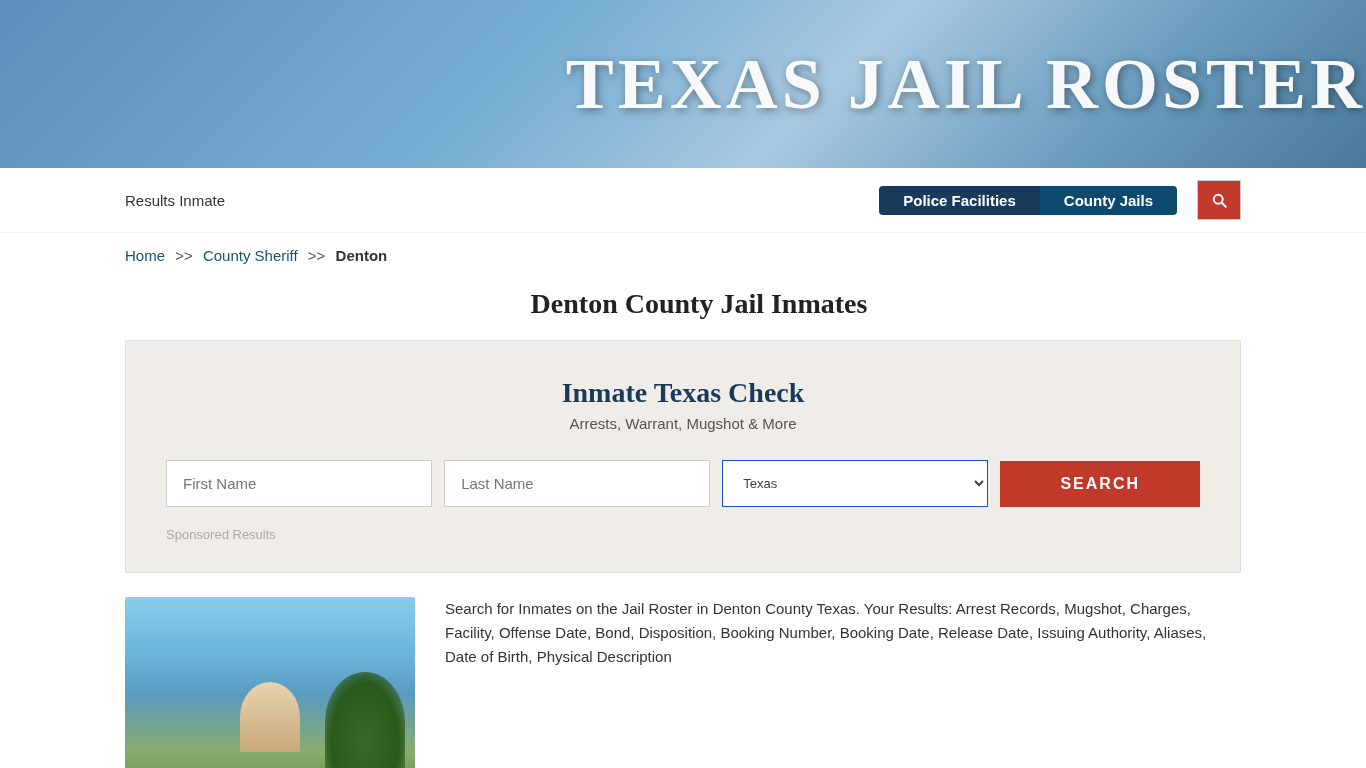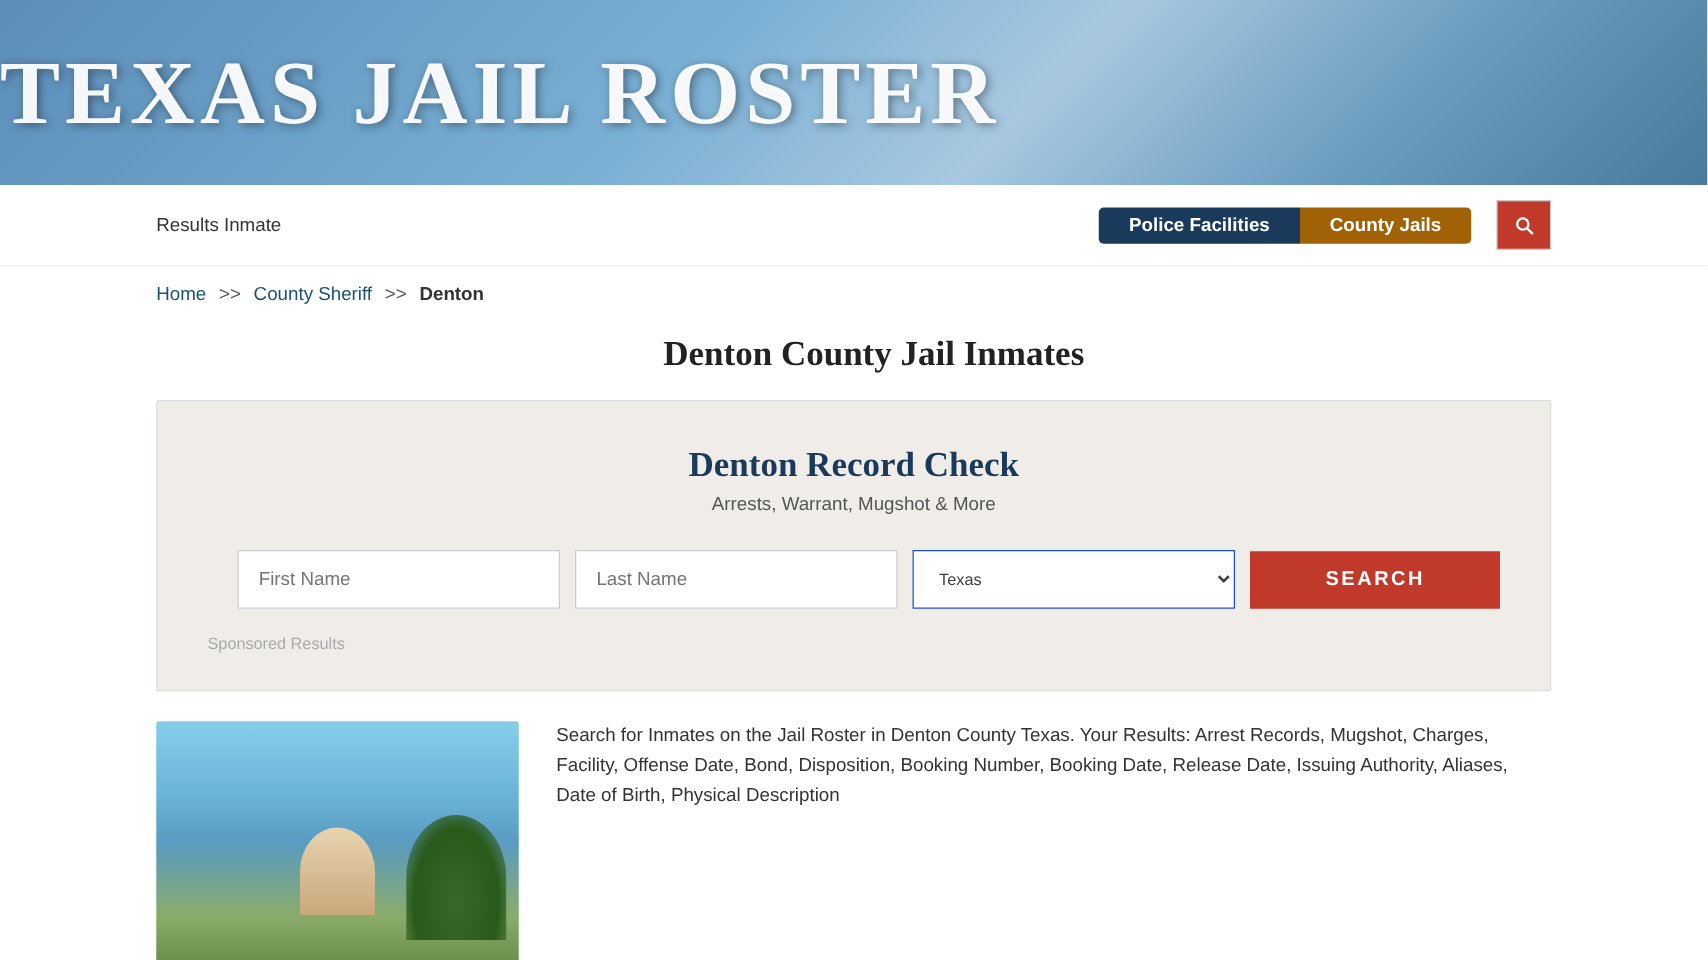--- a/index.html
+++ b/index.html
@@ -1,27 +1,27 @@
 <!DOCTYPE html>
 <html><head>
   <meta charset="utf-8">
   <style>
     * { margin: 0; padding: 0; box-sizing: border-box; }
     body { font-family: Arial, sans-serif; background: #fff; width: 1366px; min-height: 768px; overflow-x: hidden; }
 
     
     .header-banner {
       width: 100%;
-      height: 148px;
+      height: 168px;
       background: linear-gradient(135deg, #5b8db8 0%, #7aafd4 40%, #a8c8e0 60%, #6a9cbf 80%, #4a7a9b 100%);
       position: relative;
       overflow: hidden;
       display: flex;
       align-items: center;
-      justify-content: flex-start;
+      justify-content: flex-end;
     }
     .header-title {
       font-size: 72px;
       font-weight: bold;
       color: rgba(255,255,255,0.95);
       text-shadow: 2px 2px 8px rgba(0,0,0,0.4);
       letter-spacing: 4px;
       font-family: Georgia, 'Times New Roman', serif;
       text-transform: uppercase;
       z-index: 2;
@@ -52,21 +52,21 @@
       color: #fff;
       border: none;
       cursor: pointer;
       text-transform: none;
     }
     .nav-btn-police {
       background: #1a3a5c;
       border-radius: 4px 0 0 4px;
     }
     .nav-btn-county {
-      background: #a16207;
+      background: #0c4a6e;
       border-radius: 0 4px 4px 0;
     }
     .nav-search-box {
       display: flex;
       align-items: center;
       border: 1px solid #ccc;
     }
     .nav-search-input {
       padding: 10px 14px;
       font-size: 14px;
@@ -139,21 +139,20 @@
       text-align: center;
       font-size: 15px;
       color: #555;
       margin-bottom: 28px;
     }
     .record-check-form {
       display: flex;
       gap: 12px;
       align-items: center;
       margin-bottom: 20px;
-      margin-left: 24px;
     }
     .form-input {
       flex: 1;
       padding: 14px 16px;
       font-size: 15px;
       border: 1px solid #ccc;
       outline: none;
       color: #999;
       background: #fff;
     }
@@ -253,21 +252,21 @@
   <a href="#">Home</a>
   <span class="sep">&gt;&gt;</span>
   <a href="#">County Sheriff</a>
   <span class="sep">&gt;&gt;</span>
   <span class="current">Denton</span>
 </div>
 
 <h1 class="page-title">Denton County Jail Inmates</h1>
 
 <div class="record-check-box">
-  <div class="record-check-title">Denton Record Check</div>
+  <div class="record-check-title">Inmate Texas Check</div>
   <div class="record-check-subtitle">Arrests, Warrant, Mugshot &amp; More</div>
   <div class="record-check-form">
     <input class="form-input" type="text" placeholder="First Name" style="">
     <input class="form-input" type="text" placeholder="Last Name" style="">
     <select class="form-select" id="state-select"><option value="Alabama">Alabama</option><option value="Alaska">Alaska</option><option value="Arizona">Arizona</option><option value="Arkansas">Arkansas</option><option value="California">California</option><option value="Colorado">Colorado</option><option value="Connecticut">Connecticut</option><option value="Delaware">Delaware</option><option value="Florida">Florida</option><option value="Georgia">Georgia</option><option value="Hawaii">Hawaii</option><option value="Idaho">Idaho</option><option value="Illinois">Illinois</option><option value="Indiana">Indiana</option><option value="Iowa">Iowa</option><option value="Kansas">Kansas</option><option value="Kentucky">Kentucky</option><option value="Louisiana">Louisiana</option><option value="Maine">Maine</option><option value="Maryland">Maryland</option><option value="Massachusetts">Massachusetts</option><option value="Michigan">Michigan</option><option value="Minnesota">Minnesota</option><option value="Mississippi">Mississippi</option><option value="Missouri">Missouri</option><option value="Montana">Montana</option><option value="Nebraska">Nebraska</option><option value="Nevada">Nevada</option><option value="New Hampshire">New Hampshire</option><option value="New Jersey">New Jersey</option><option value="New Mexico">New Mexico</option><option value="New York">New York</option><option value="North Carolina">North Carolina</option><option value="North Dakota">North Dakota</option><option value="Ohio">Ohio</option><option value="Oklahoma">Oklahoma</option><option value="Oregon">Oregon</option><option value="Pennsylvania">Pennsylvania</option><option value="Rhode Island">Rhode Island</option><option value="South Carolina">South Carolina</option><option value="South Dakota">South Dakota</option><option value="Tennessee">Tennessee</option><option value="Texas" selected="">Texas</option><option value="Utah">Utah</option><option value="Vermont">Vermont</option><option value="Virginia">Virginia</option><option value="Washington">Washington</option><option value="West Virginia">West Virginia</option><option value="Wisconsin">Wisconsin</option><option value="Wyoming">Wyoming</option></select>
     <button class="form-search-btn">SEARCH</button>
   </div>
   <div class="sponsored-label">Sponsored Results</div>
 </div>
 

